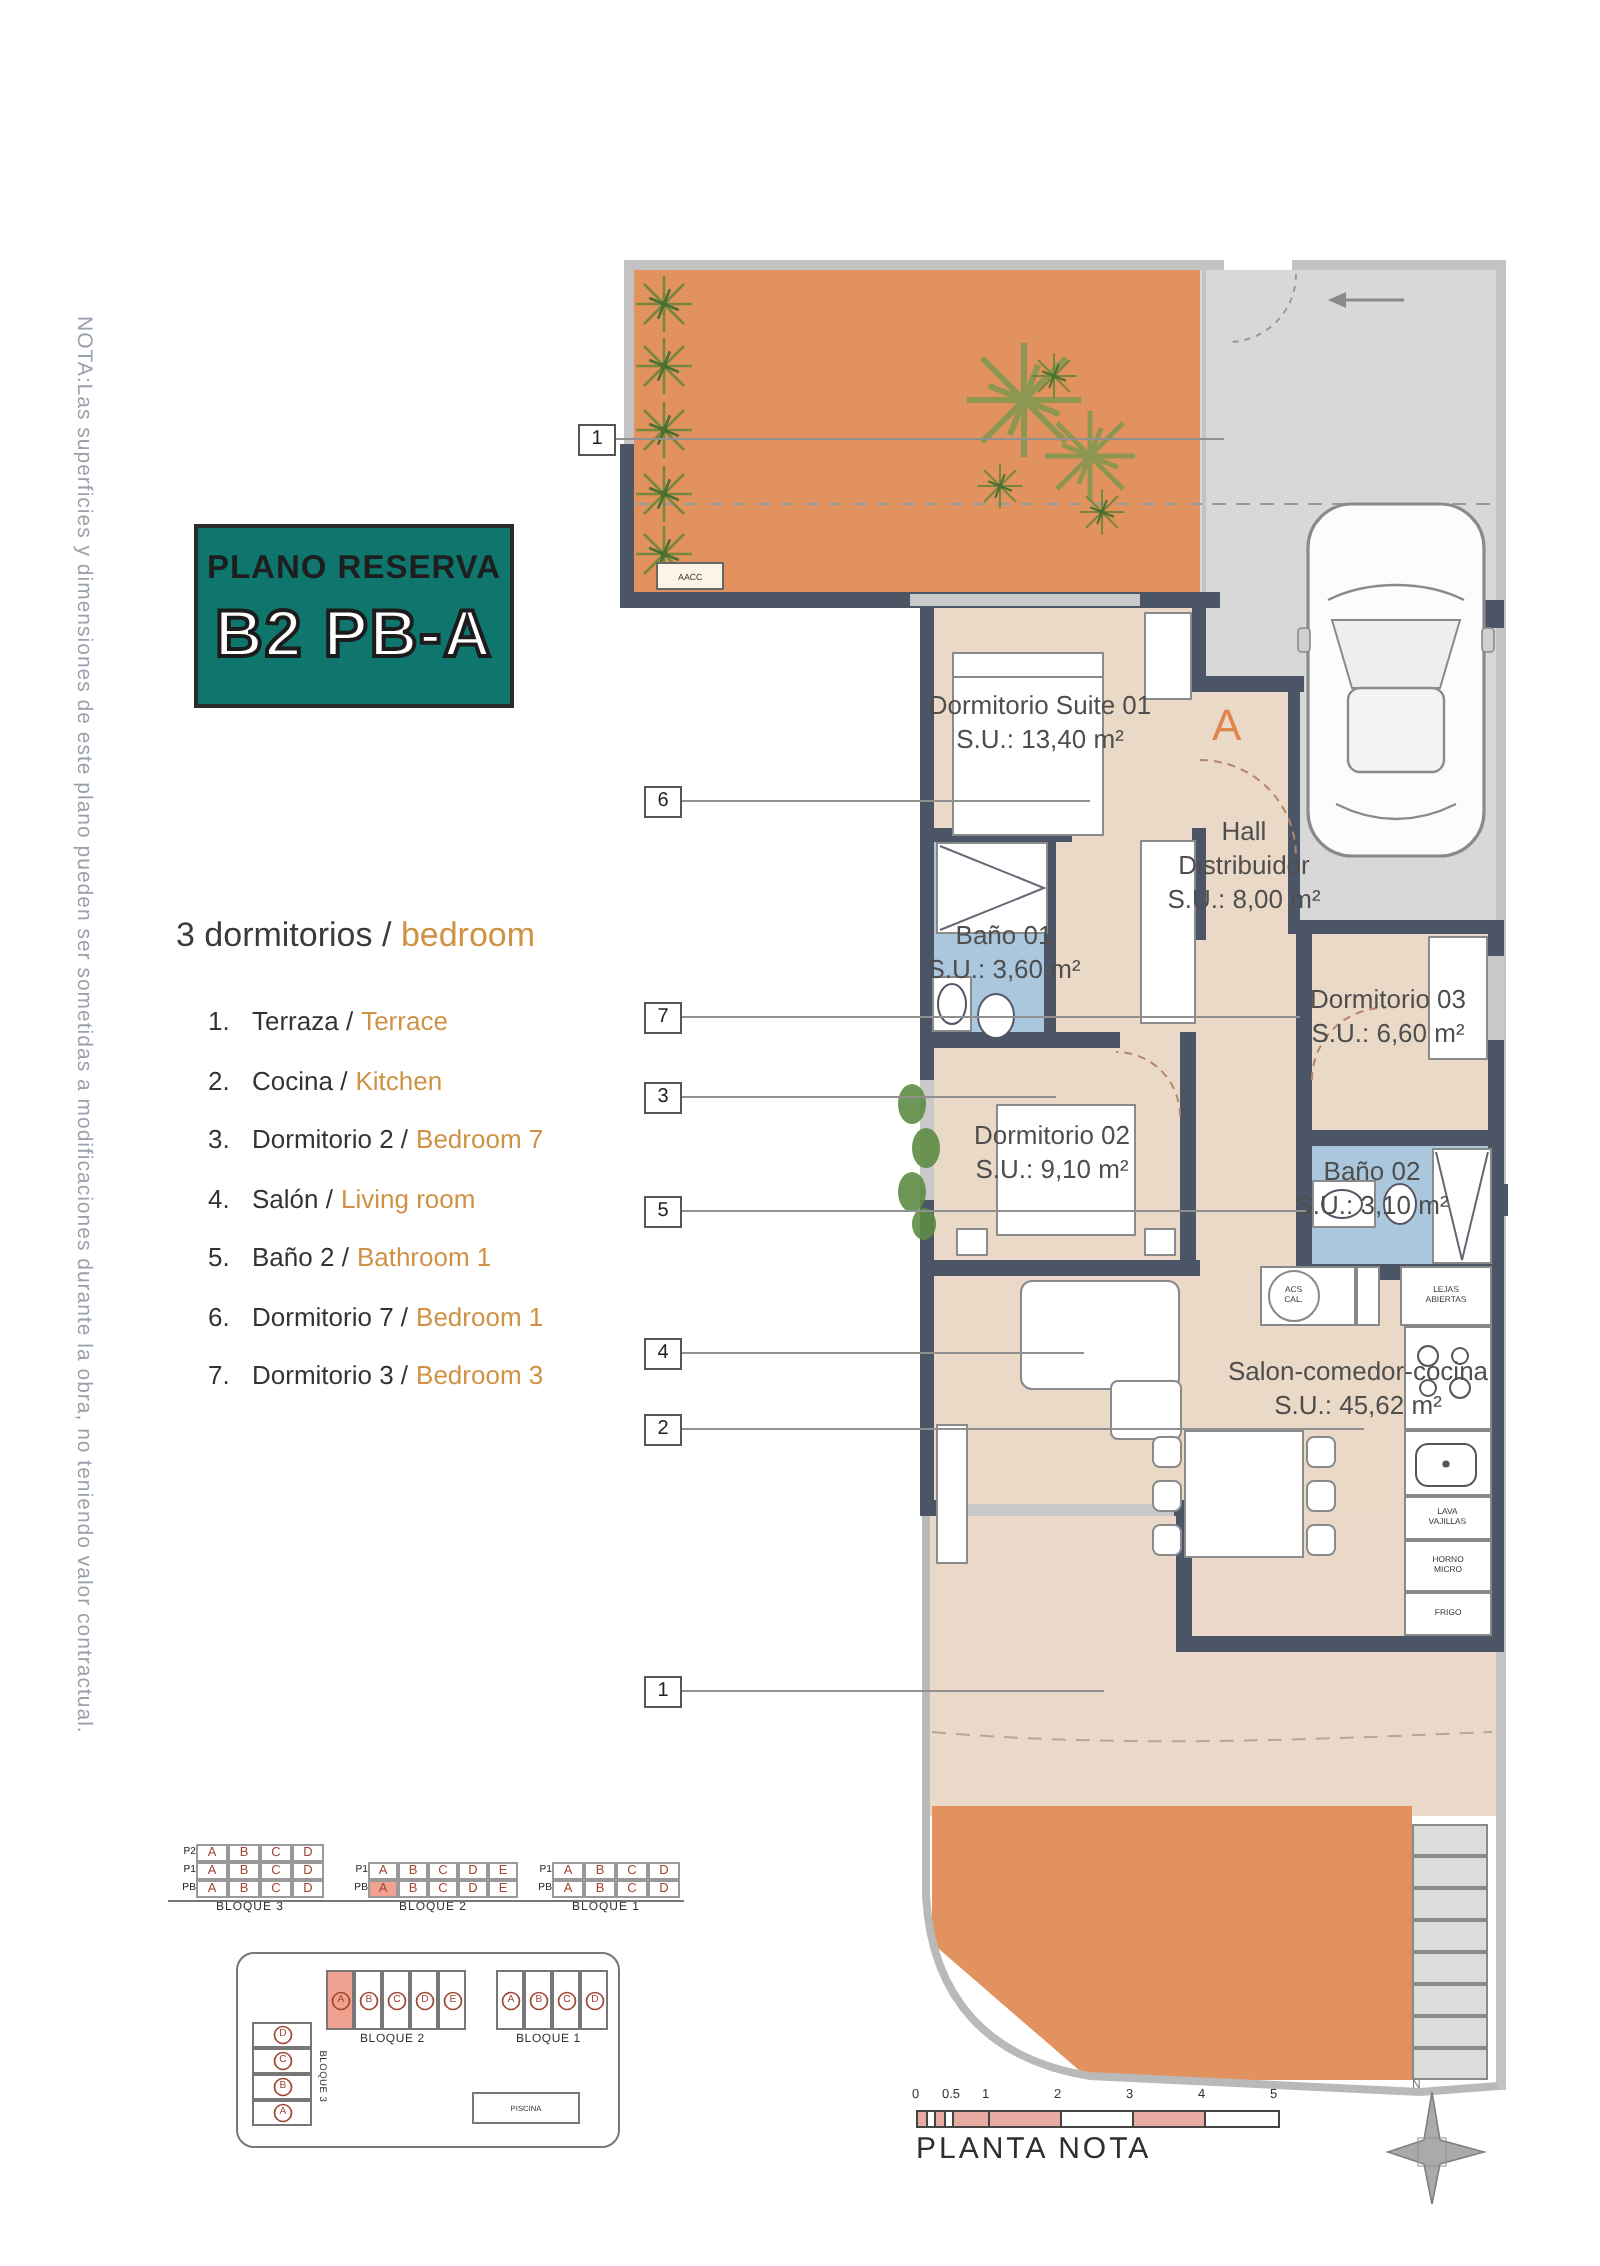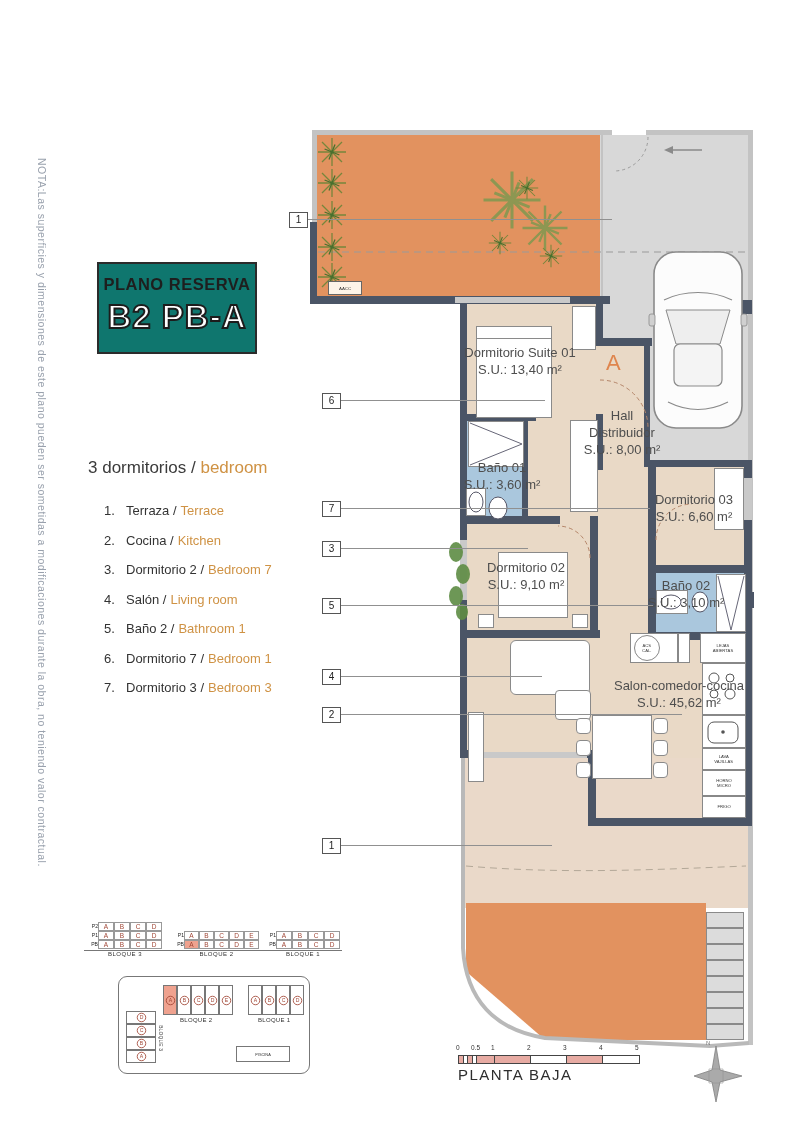--- a/index.html
+++ b/index.html
@@ -474,14 +474,14 @@
     <div class="sseg" style="width:4.5px;background:#fff;"></div>
     <div class="sseg" style="width:4.5px;background:#e7aba3;"></div>
     <div class="sseg" style="width:4.5px;background:#fff;"></div>
     <div class="sseg" style="width:18px;background:#e7aba3;"></div>
     <div class="sseg" style="width:36px;background:#e7aba3;"></div>
     <div class="sseg" style="width:36px;background:#fff;"></div>
     <div class="sseg" style="width:36px;background:#e7aba3;"></div>
     <div class="sseg" style="width:36px;background:#fff;border-right:none;"></div>
   </div>
 </div>
-<div class="planta">PLANTA BAJA</div>
+<div class="planta">PLANTA NOTA</div>
 <div class="nlab">N</div>
 
 </body></html>

